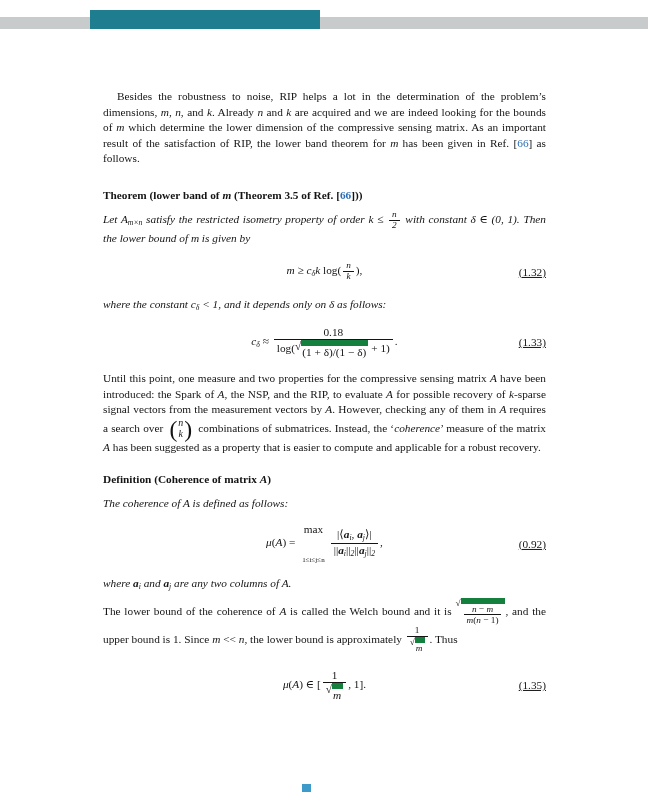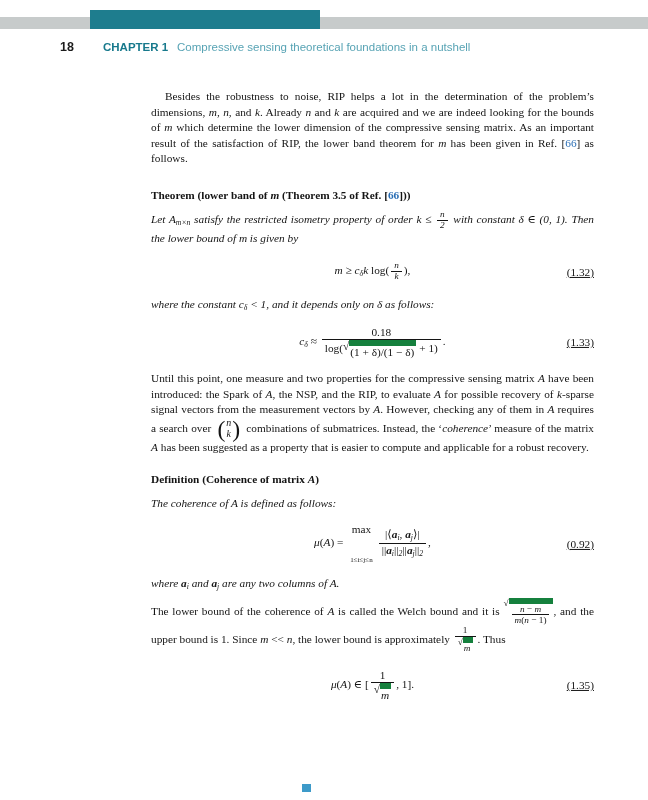--- a/index.html
+++ b/index.html
@@ -10,21 +10,21 @@
   }
   
   .band{position:absolute;top:17px;left:0;width:648px;height:12px;background:#c7cbcb;}
   .band-accent{position:absolute;top:10px;left:90px;width:230px;height:19px;background:#1e7d8e;}
   
   .header{position:absolute;top:40px;left:0;width:100%;height:18px;font-family:"Liberation Sans","DejaVu Sans",sans-serif;}
   .pageno{position:absolute;left:60px;top:0;font-weight:bold;font-size:12.5px;color:#1c1c1c;}
   .chlabel{position:absolute;left:103px;top:1px;font-weight:bold;font-size:11.5px;color:#17798c;}
   .chtitle{position:absolute;left:177px;top:1px;font-size:11.5px;color:#57a3b4;}
   
-  .content{position:absolute;top:89px;left:103px;width:443px;text-align:justify;line-height:1.38;margin-left:48px;}
+  .content{position:absolute;top:89px;left:103px;width:443px;text-align:justify;line-height:1.38;}
   .content p{margin:0;}
   .indent{text-indent:14px;}
   .italic{font-style:italic;}
   .thm-head{margin-top:21px !important;font-weight:bold;}
   .thm-body{margin-top:7px !important;}
   .where{margin-top:2px !important;}
   .def-head{margin-top:17px !important;font-weight:bold;}
   .def-intro{margin-top:8px !important;}
   .p2{margin-top:6px !important;}
   .p3{margin-top:5px !important;}
@@ -62,25 +62,20 @@
   .footmark{position:absolute;left:302px;top:784px;width:9px;height:8px;background:#3d9ac9;}
 </style>
 </head>
 <body>
 
 <div class="page">
 
   <div class="band"></div>
   <div class="band-accent"></div>
 
-  <header class="header">
-    <span class="pageno">18</span>
-    <span class="chlabel">CHAPTER 1</span>
-    <span class="chtitle">Compressive sensing theoretical foundations in a nutshell</span>
-  </header>
 
   <main class="content">
 
     <p class="indent"><span>Besides the robustness to noise, RIP helps a lot in the determination of the problem’s dimensions, </span><span class="i">m</span><span>, </span><span class="i">n</span><span>, and </span><span class="i">k</span><span>. Already </span><span class="i">n</span><span> and </span><span class="i">k</span><span> are acquired and we are indeed looking for the bounds of </span><span class="i">m</span><span> which determine the lower dimension of the compressive sensing matrix. As an important result of the satisfaction of RIP, the lower band theorem for </span><span class="i">m</span><span> has been given in Ref. [</span><span class="ref">66</span><span>] as follows.</span></p>
 
     <p class="thm-head"><span>Theorem (lower band of </span><span class="i">m</span><span> (Theorem 3.5 of Ref. [</span><span class="ref">66</span><span>]))</span></p>
 
     <p class="thm-body italic"><span>Let </span><span>A</span><span class="sub">m×n</span><span> satisfy the restricted isometry property of order </span><span>k</span><span> ≤ </span><span class="sfrac frac">
           <span class="fn"><span>n</span></span>
           <span class="fd"><span>2</span></span>

